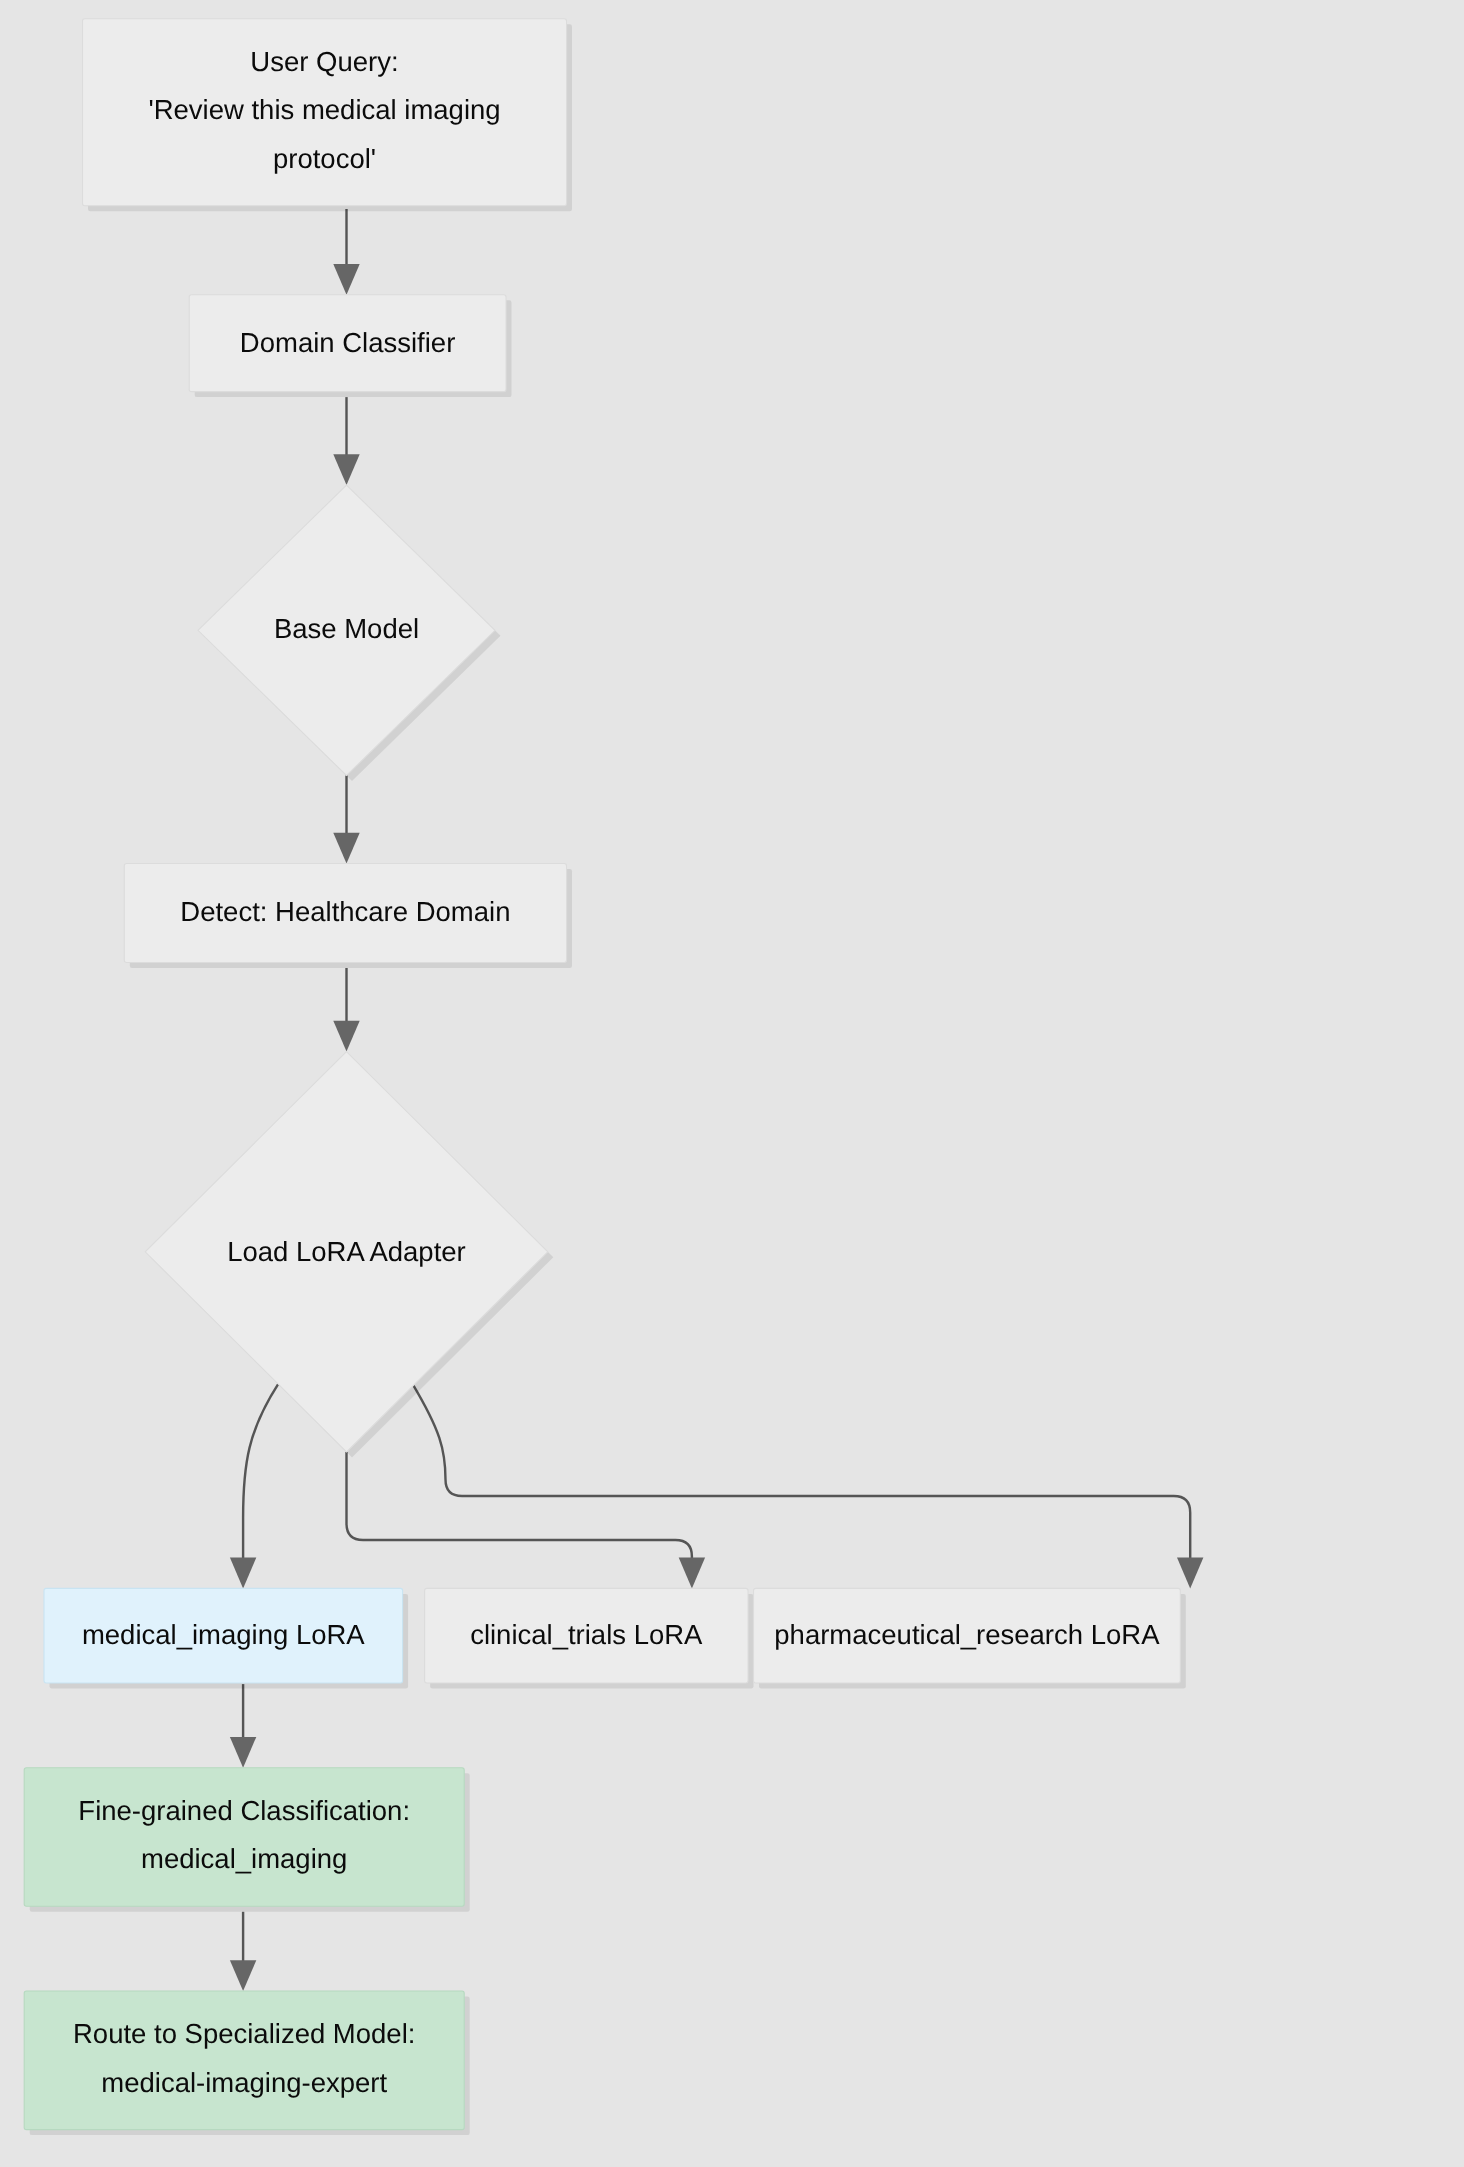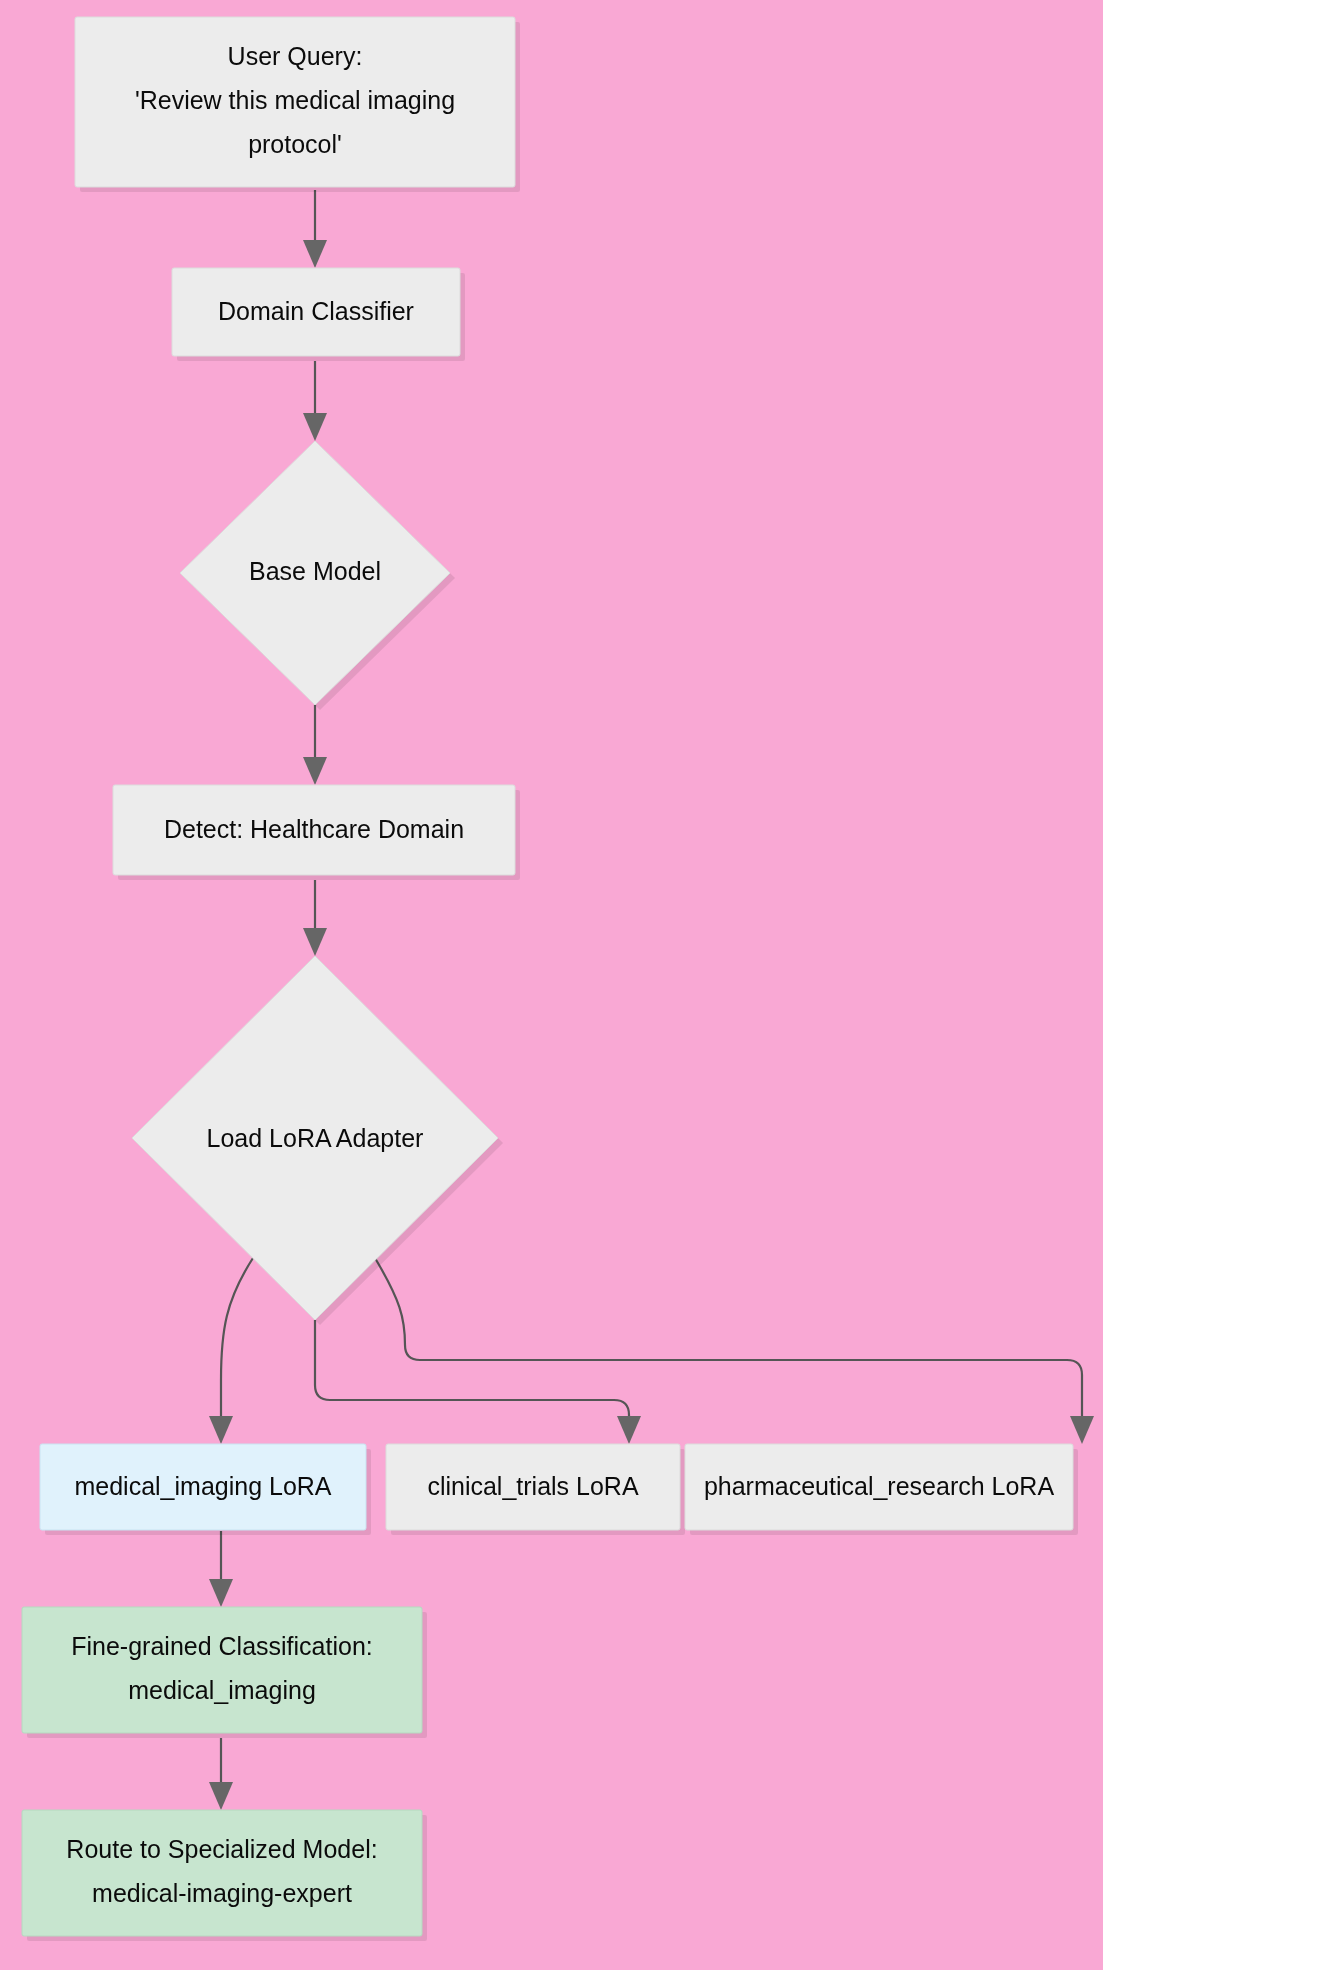--- a/index.html
+++ b/index.html
@@ -8,23 +8,23 @@
     background: #ffffff;
   }
   body {
     width: 1331px;
     height: 1970px;
     font-family: "Liberation Sans", sans-serif;
     overflow: hidden;
   }
   #flow-root {
     position: relative;
-    width: 1103px;
+    width: 1331px;
     height: 1970px;
-    background: #f9a8d4;
+    background: #e5e5e5;
   }
   svg.flow-canvas {
     position: absolute;
     top: 0;
     left: 0;
     width: 1331px;
     height: 1970px;
     display: block;
   }
   .node-shape {

